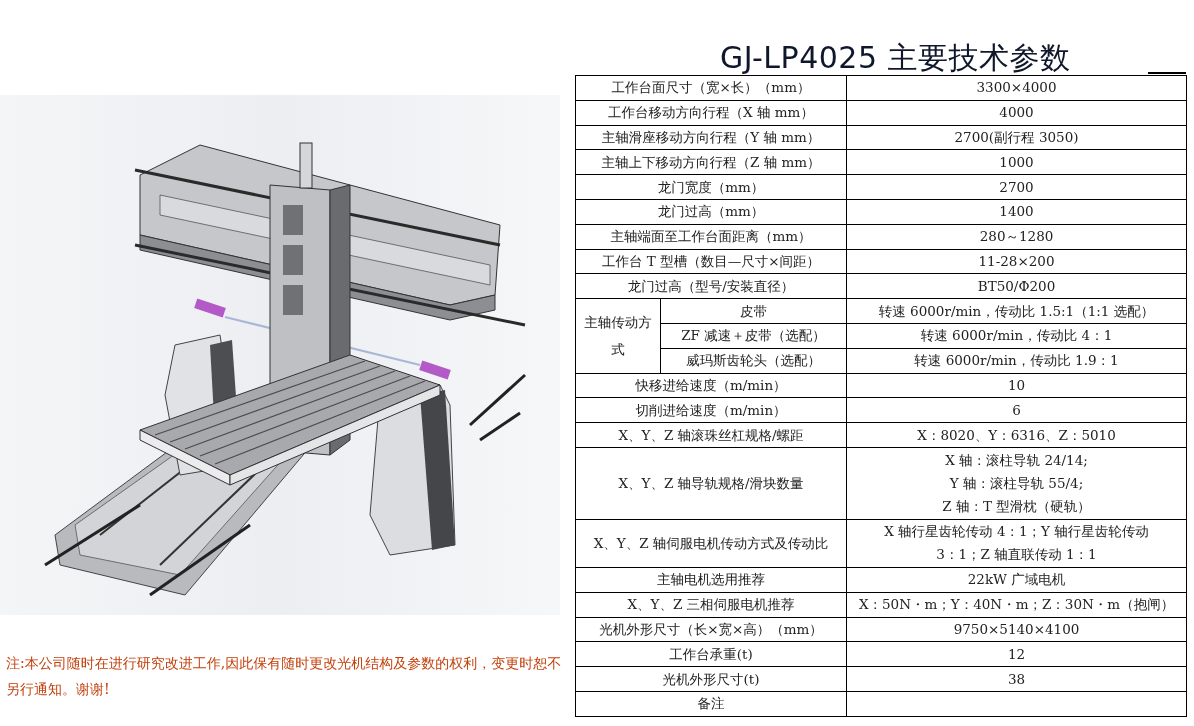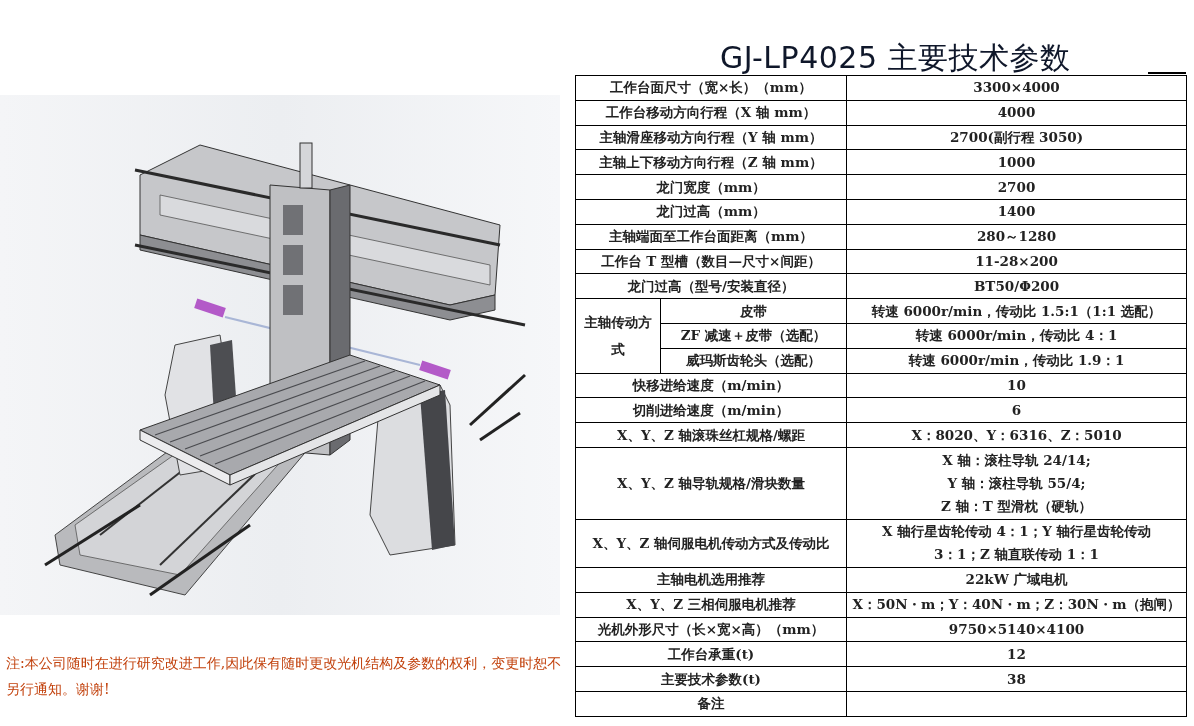--- a/index.html
+++ b/index.html
@@ -24,21 +24,20 @@
   }
   table.spec {
     position:absolute; left:575px; top:75px; width:611px;
     border-collapse:collapse; table-layout:fixed;
     font-size:13.5px;
   }
   table.spec td {
     border:1px solid #000; text-align:center; vertical-align:middle;
     padding:0 4px; height:23.8px; line-height:23px; white-space:nowrap;
     color:#222;
-    font-weight:bold;
   }
   table.spec td.wrap { white-space:normal; line-height:23px; }
   .note {
     position:absolute; left:6px; top:650px; width:565px;
     font-size:14px; line-height:26px; color:#c2410c;
   }
 </style>
 </head>
 <body>
 
@@ -192,21 +191,21 @@
       </tr>
     <tr>
         <td colspan="2">光机外形尺寸（长×宽×高）（mm）</td>
         <td>9750×5140×4100</td>
       </tr>
     <tr>
         <td colspan="2">工作台承重(t)</td>
         <td>12</td>
       </tr>
     <tr>
-        <td colspan="2">主要技术参数(t)</td>
+        <td colspan="2">光机外形尺寸(t)</td>
         <td>38</td>
       </tr>
     <tr>
         <td colspan="2">备注</td>
         <td></td>
       </tr>
   </tbody>
 </table>
 
 <div class="note">注:本公司随时在进行研究改进工作,因此保有随时更改光机结构及参数的权利，变更时恕不另行通知。谢谢!</div>

